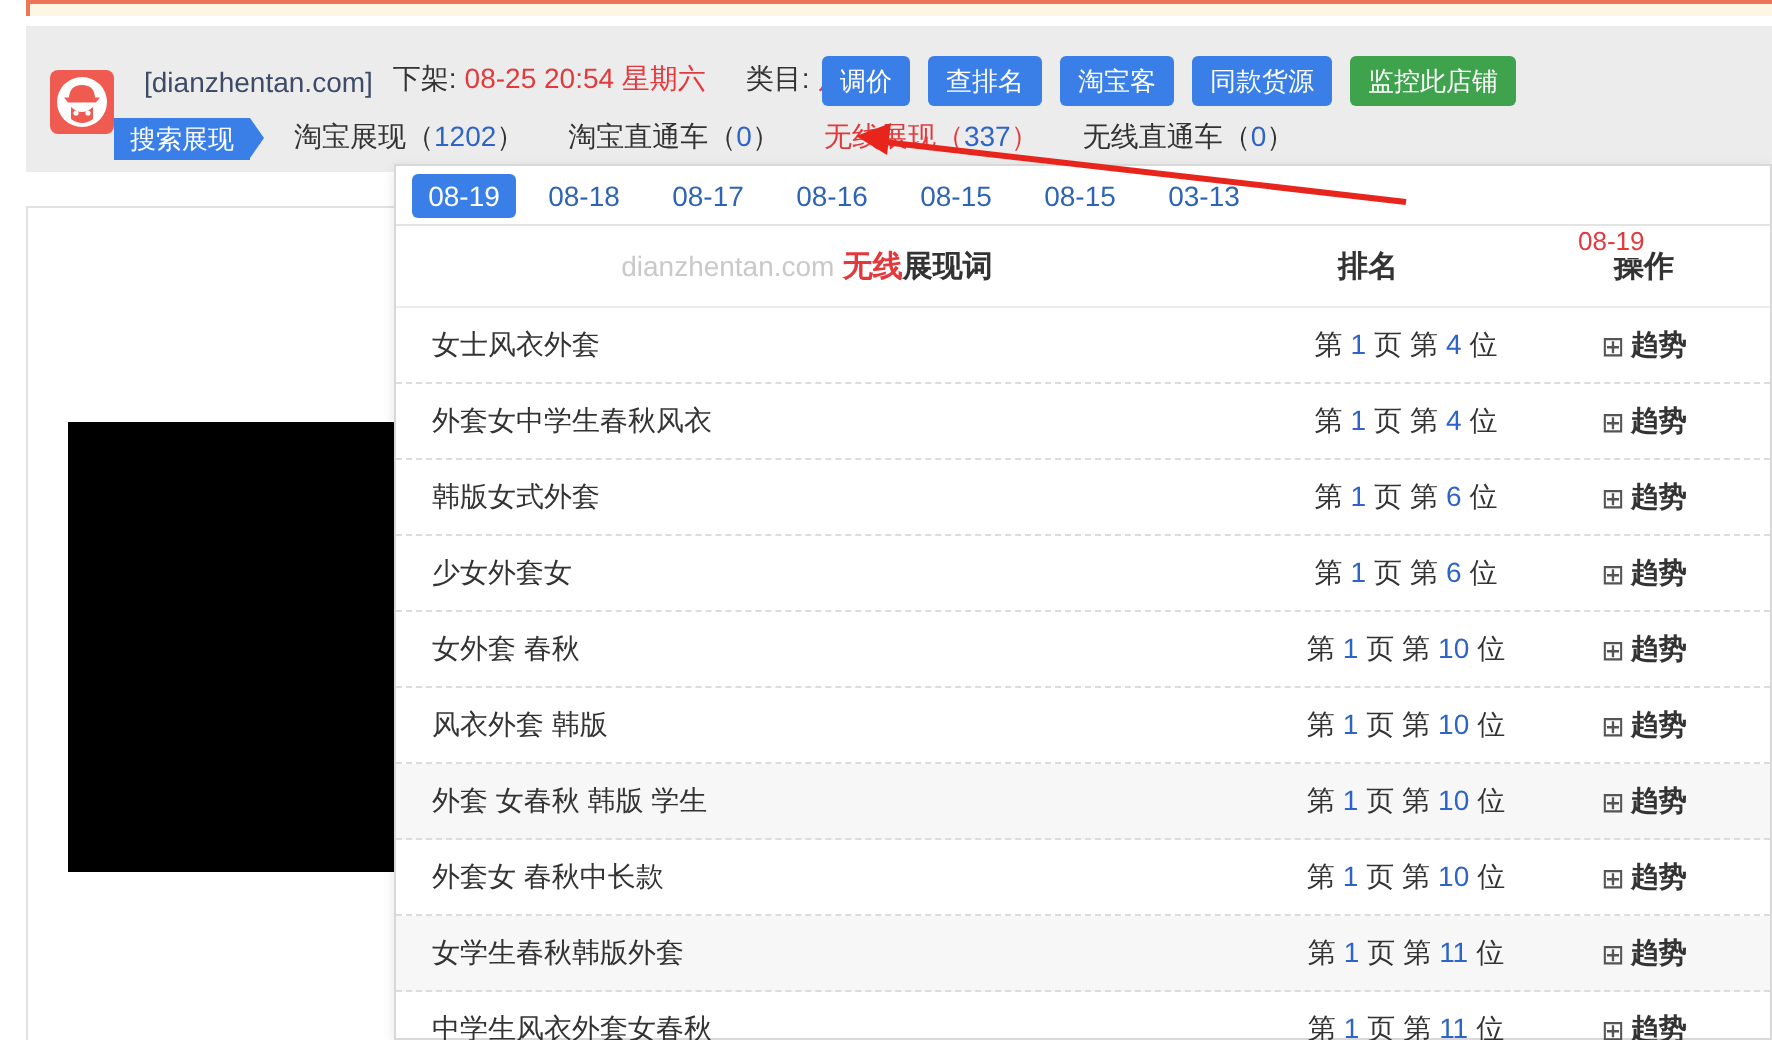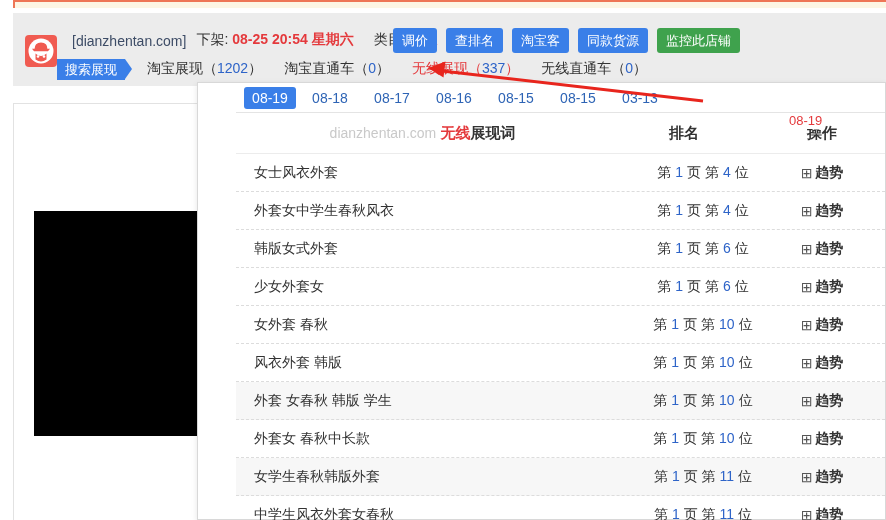--- a/index.html
+++ b/index.html
@@ -15,24 +15,24 @@
   
   .header-band { position:absolute; left:13px; right:0; top:13px; height:73px; background:#ececec; }
 
   .avatar { position:absolute; left:12px; top:22px; width:32px; height:32px;
     background:var(--red,#f05b51); border-radius:4px; cursor:pointer; overflow:hidden; }
 
   .info-line { position:absolute; left:59px; top:14px; height:22px; display:flex; align-items:flex-end;
     font-size:14px; color:#333; white-space:nowrap; }
   .info-line .shop { color:#3d4c66; margin-right:10px; }
   .info-line .lbl { margin-right:4px; }
-  .info-line .red { color:var(--red-text,#e4393c);font-weight:bold; }
+  .info-line .red { color:var(--red-text,#e4393c); }
   .info-line .gap { width:20px; }
 
-  .btn-row { position:absolute; left:380px; top:15px; display:flex; gap:9px; }
+  .btn-row { position:absolute; left:398px; top:15px; display:flex; gap:9px; }
   .hbtn { border:none; color:#fff; font-size:13px; line-height:1; padding:6px 9px; border-radius:3px;
     cursor:pointer; font-family:inherit; white-space:nowrap; }
   .hbtn.blue { background:var(--accent-blue,#4a87e8); }
   .hbtn.green { background:var(--green,#3fa24d); }
 
   .nav-row { position:absolute; left:44px; top:44px; height:24px; display:flex; align-items:center; font-size:14px; color:#333; }
   .ribbon { position:relative; background:var(--accent-blue,#3a7fe8); color:#fff; font-size:13px;
     padding:4px 8px; line-height:1; cursor:pointer; }
   .ribbon::after { content:""; position:absolute; right:-7px; top:50%; margin-top:-10px;
     border-top:10px solid transparent; border-bottom:10px solid transparent;
@@ -41,21 +41,21 @@
   .nav-item .cnt { color:var(--num-blue,#2e64c8); }
   .nav-item.hl, .nav-item.hl .paren { color:var(--red-text,#e4393c); }
 
   
   .left-panel { position:absolute; left:13px; top:103px; right:0; height:430px;
     background:#fff; border:1px solid #e2e2e2; }
   .black-box { position:absolute; left:34px; top:211px; width:181px; height:225px; background:#000; }
 
   
   .dropdown { position:absolute; left:197px; top:82px; width:689px; height:438px; z-index:5;
-    background:#fff; border:1px solid #d8d8d8; box-shadow:0 2px 6px rgba(0,0,0,.10);padding-left:38px; }
+    background:#fff; border:1px solid #d8d8d8; box-shadow:0 2px 6px rgba(0,0,0,.10); }
 
   .tabs-row { height:30px; display:flex; align-items:center; padding-left:8px;
     border-bottom:1px solid #e4e4e4; }
   .dtab { width:56px; text-align:center; font-size:14px; color:#2e64b5; cursor:pointer;
     margin-right:6px; padding:4px 0; line-height:1; }
   .dtab.active { background:var(--accent-blue,#3a7fe8); color:#fff; border-radius:3px; width:52px; }
 
   .thead { height:41px; display:flex; align-items:center; border-bottom:1px solid #ececec;
     font-size:15px; color:#333;gap:19px; }
   .col-kw { flex:1; }

